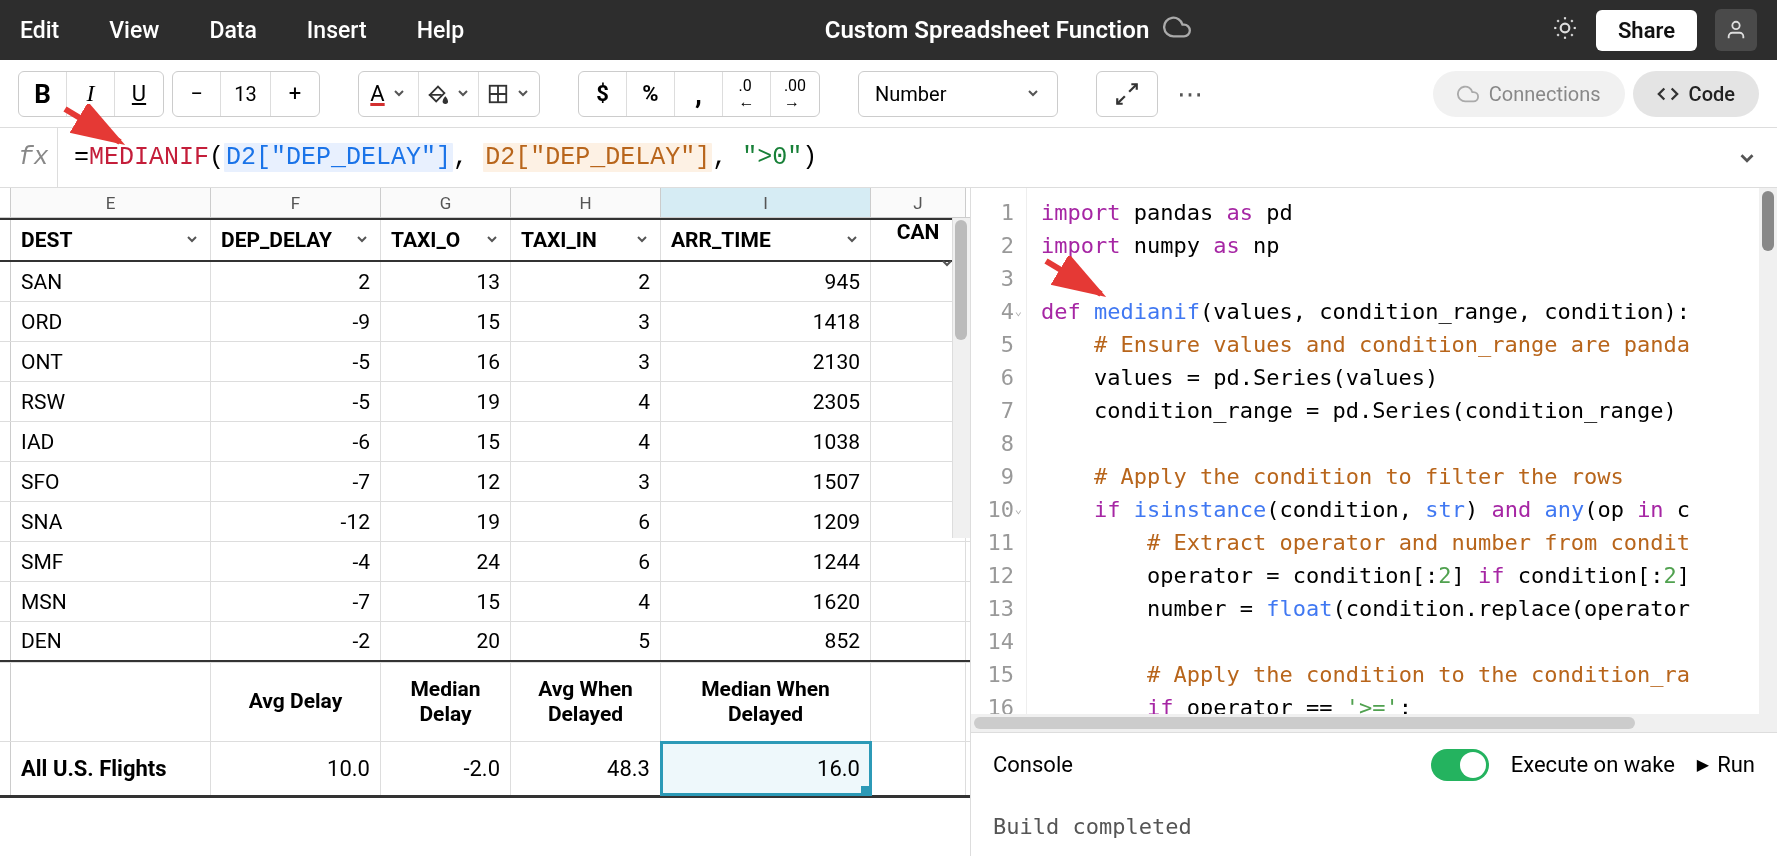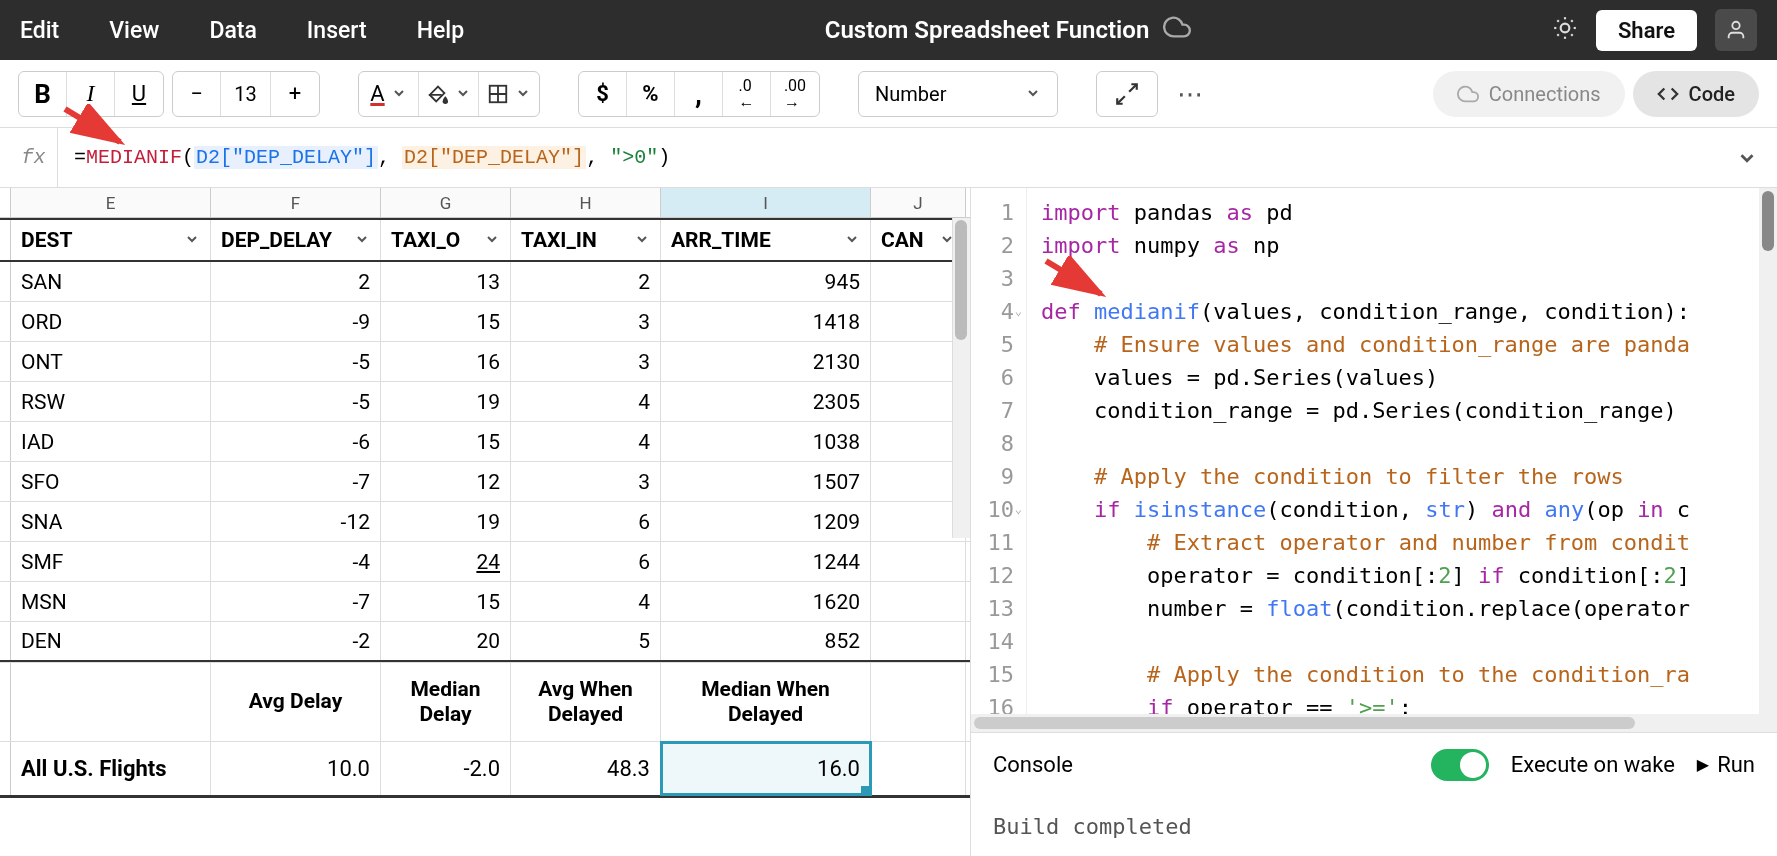--- a/index.html
+++ b/index.html
@@ -72,21 +72,21 @@
     padding: 0 24px; border-radius: 23px; font-size: 20px;
     background: #f1f1f1; color: #888; cursor: pointer;
   }
   .pill.active { background: #e4e4e4; color: #222; font-weight: 500;}
   .tb-more { width:48px; height:46px; display:flex; align-items:center; justify-content:center; font-size:26px; cursor:pointer; color:#555;}
 
   
   .formula-bar {
     height: 60px; display: flex; align-items: center;
     border-bottom: 1px solid #ddd; padding: 0 10px; gap: 16px;
-    font-family: "Courier New", monospace; font-size: 20px;
+    font-family: "Courier New", monospace; font-size: 25px;
     position: relative;
   }
   .fx-label { color:#888; font-style: italic; width:48px; text-align:center; border-right:1px solid #ddd; height:100%; display:flex; align-items:center; justify-content:center;}
   .formula-content { flex:1; white-space: nowrap; overflow:hidden; }
   .fm-fn { color: #c41e3a; }
   .fm-ref { color: #1a73e8; background: #e8f0fe; padding: 1px 2px; border-radius: 3px;}
   .fm-ref2 { color: #b8651b; background: #fdf1e4; padding: 1px 2px; border-radius: 3px;}
   .fm-str { color: #188038; }
   .formula-dd { width:40px; display:flex; align-items:center; justify-content:center; cursor:pointer;}
 
@@ -374,21 +374,21 @@
             <span class="hdr-dd"><svg width="16" height="16" viewBox="0 0 24 24" fill="none" stroke="#555" stroke-width="3">
                 <polyline points="6 9 12 15 18 9"></polyline>
               </svg></span>
           </div>
           <div class="cell col-I" style="width: 210px;">
             <span>ARR_TIME</span>
             <span class="hdr-dd"><svg width="16" height="16" viewBox="0 0 24 24" fill="none" stroke="#555" stroke-width="3">
                 <polyline points="6 9 12 15 18 9"></polyline>
               </svg></span>
           </div>
-          <div class="cell col-J" style="width: 95px;">
+          <div class="cell col-J" style="width: 95px; flex-direction: column;">
             <span>CAN</span>
             <span class="hdr-dd"><svg width="16" height="16" viewBox="0 0 24 24" fill="none" stroke="#555" stroke-width="3">
                 <polyline points="6 9 12 15 18 9"></polyline>
               </svg></span>
           </div>
         </div>
         <div class="sheet-row">
           <div class="corner"></div>
           <div class="cell col-E" style="width: 200px;">SAN</div>
           <div class="cell col-F num" style="width: 170px;">2</div>
@@ -448,21 +448,21 @@
           <div class="cell col-F num" style="width: 170px;">-12</div>
           <div class="cell col-G num" style="width: 130px;">19</div>
           <div class="cell col-H num" style="width: 150px;">6</div>
           <div class="cell col-I num" style="width: 210px;">1209</div>
           <div class="cell col-J num" style="width: 95px;"></div>
         </div>
         <div class="sheet-row">
           <div class="corner"></div>
           <div class="cell col-E" style="width: 200px;">SMF</div>
           <div class="cell col-F num" style="width: 170px;">-4</div>
-          <div class="cell col-G num" style="width: 130px; text-decoration: underline;">24</div>
+          <div class="cell col-G num" style="width: 130px;">24</div>
           <div class="cell col-H num" style="width: 150px;">6</div>
           <div class="cell col-I num" style="width: 210px;">1244</div>
           <div class="cell col-J num" style="width: 95px;"></div>
         </div>
         <div class="sheet-row">
           <div class="corner"></div>
           <div class="cell col-E" style="width: 200px;">MSN</div>
           <div class="cell col-F num" style="width: 170px;">-7</div>
           <div class="cell col-G num" style="width: 130px;">15</div>
           <div class="cell col-H num" style="width: 150px;">4</div>

